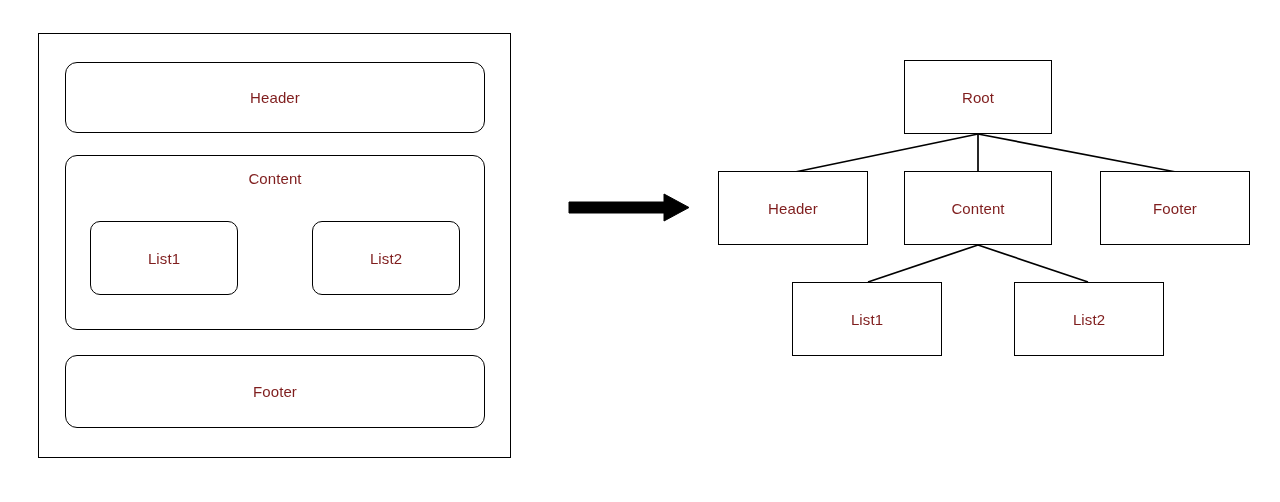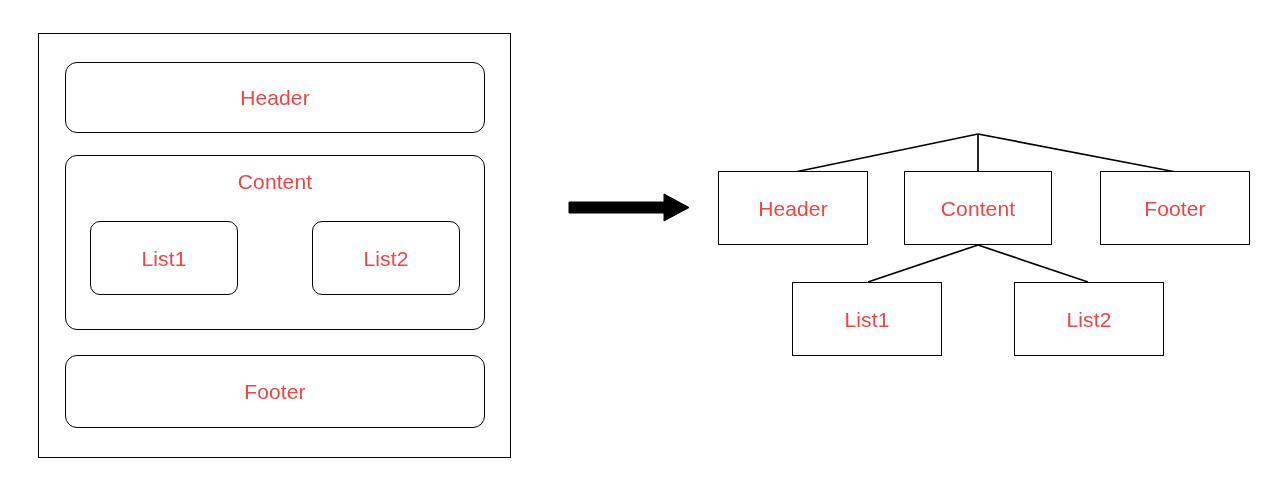--- a/index.html
+++ b/index.html
@@ -24,23 +24,23 @@
   .box {
     position: absolute;
     box-sizing: border-box;
     background: #ffffff;
     border: 1.6px solid #000000;
     display: flex;
     justify-content: center;
     align-items: center;
   }
   .box-label {
-    font-size: 21px;
+    font-size: 15px;
     line-height: 1;
-    color: #ef4444;
+    color: #7f1d1d;
     white-space: nowrap;
     letter-spacing: 0.1px;
   }
 
   
   .left-panel-frame {
     position: absolute;
     box-sizing: border-box;
     left: 38px;
     top: 33px;
@@ -120,20 +120,23 @@
       <line x1="978" y1="134" x2="978" y2="171"></line>
 
       <line x1="978" y1="134" x2="1176" y2="172"></line>
 
       <line x1="978" y1="245" x2="868" y2="282"></line>
 
       <line x1="978" y1="245" x2="1088" y2="282"></line>
     </g>
   </svg>
 
+  <div class="box" style="left:904px; top:60px; width:148px; height:74px;">
+    <span class="box-label">Root</span>
+  </div>
 
   <div class="box" style="left:718px; top:171px; width:150px; height:74px;">
     <span class="box-label">Header</span>
   </div>
 
   <div class="box" style="left:904px; top:171px; width:148px; height:74px;">
     <span class="box-label">Content</span>
   </div>
 
   <div class="box" style="left:1100px; top:171px; width:150px; height:74px;">

